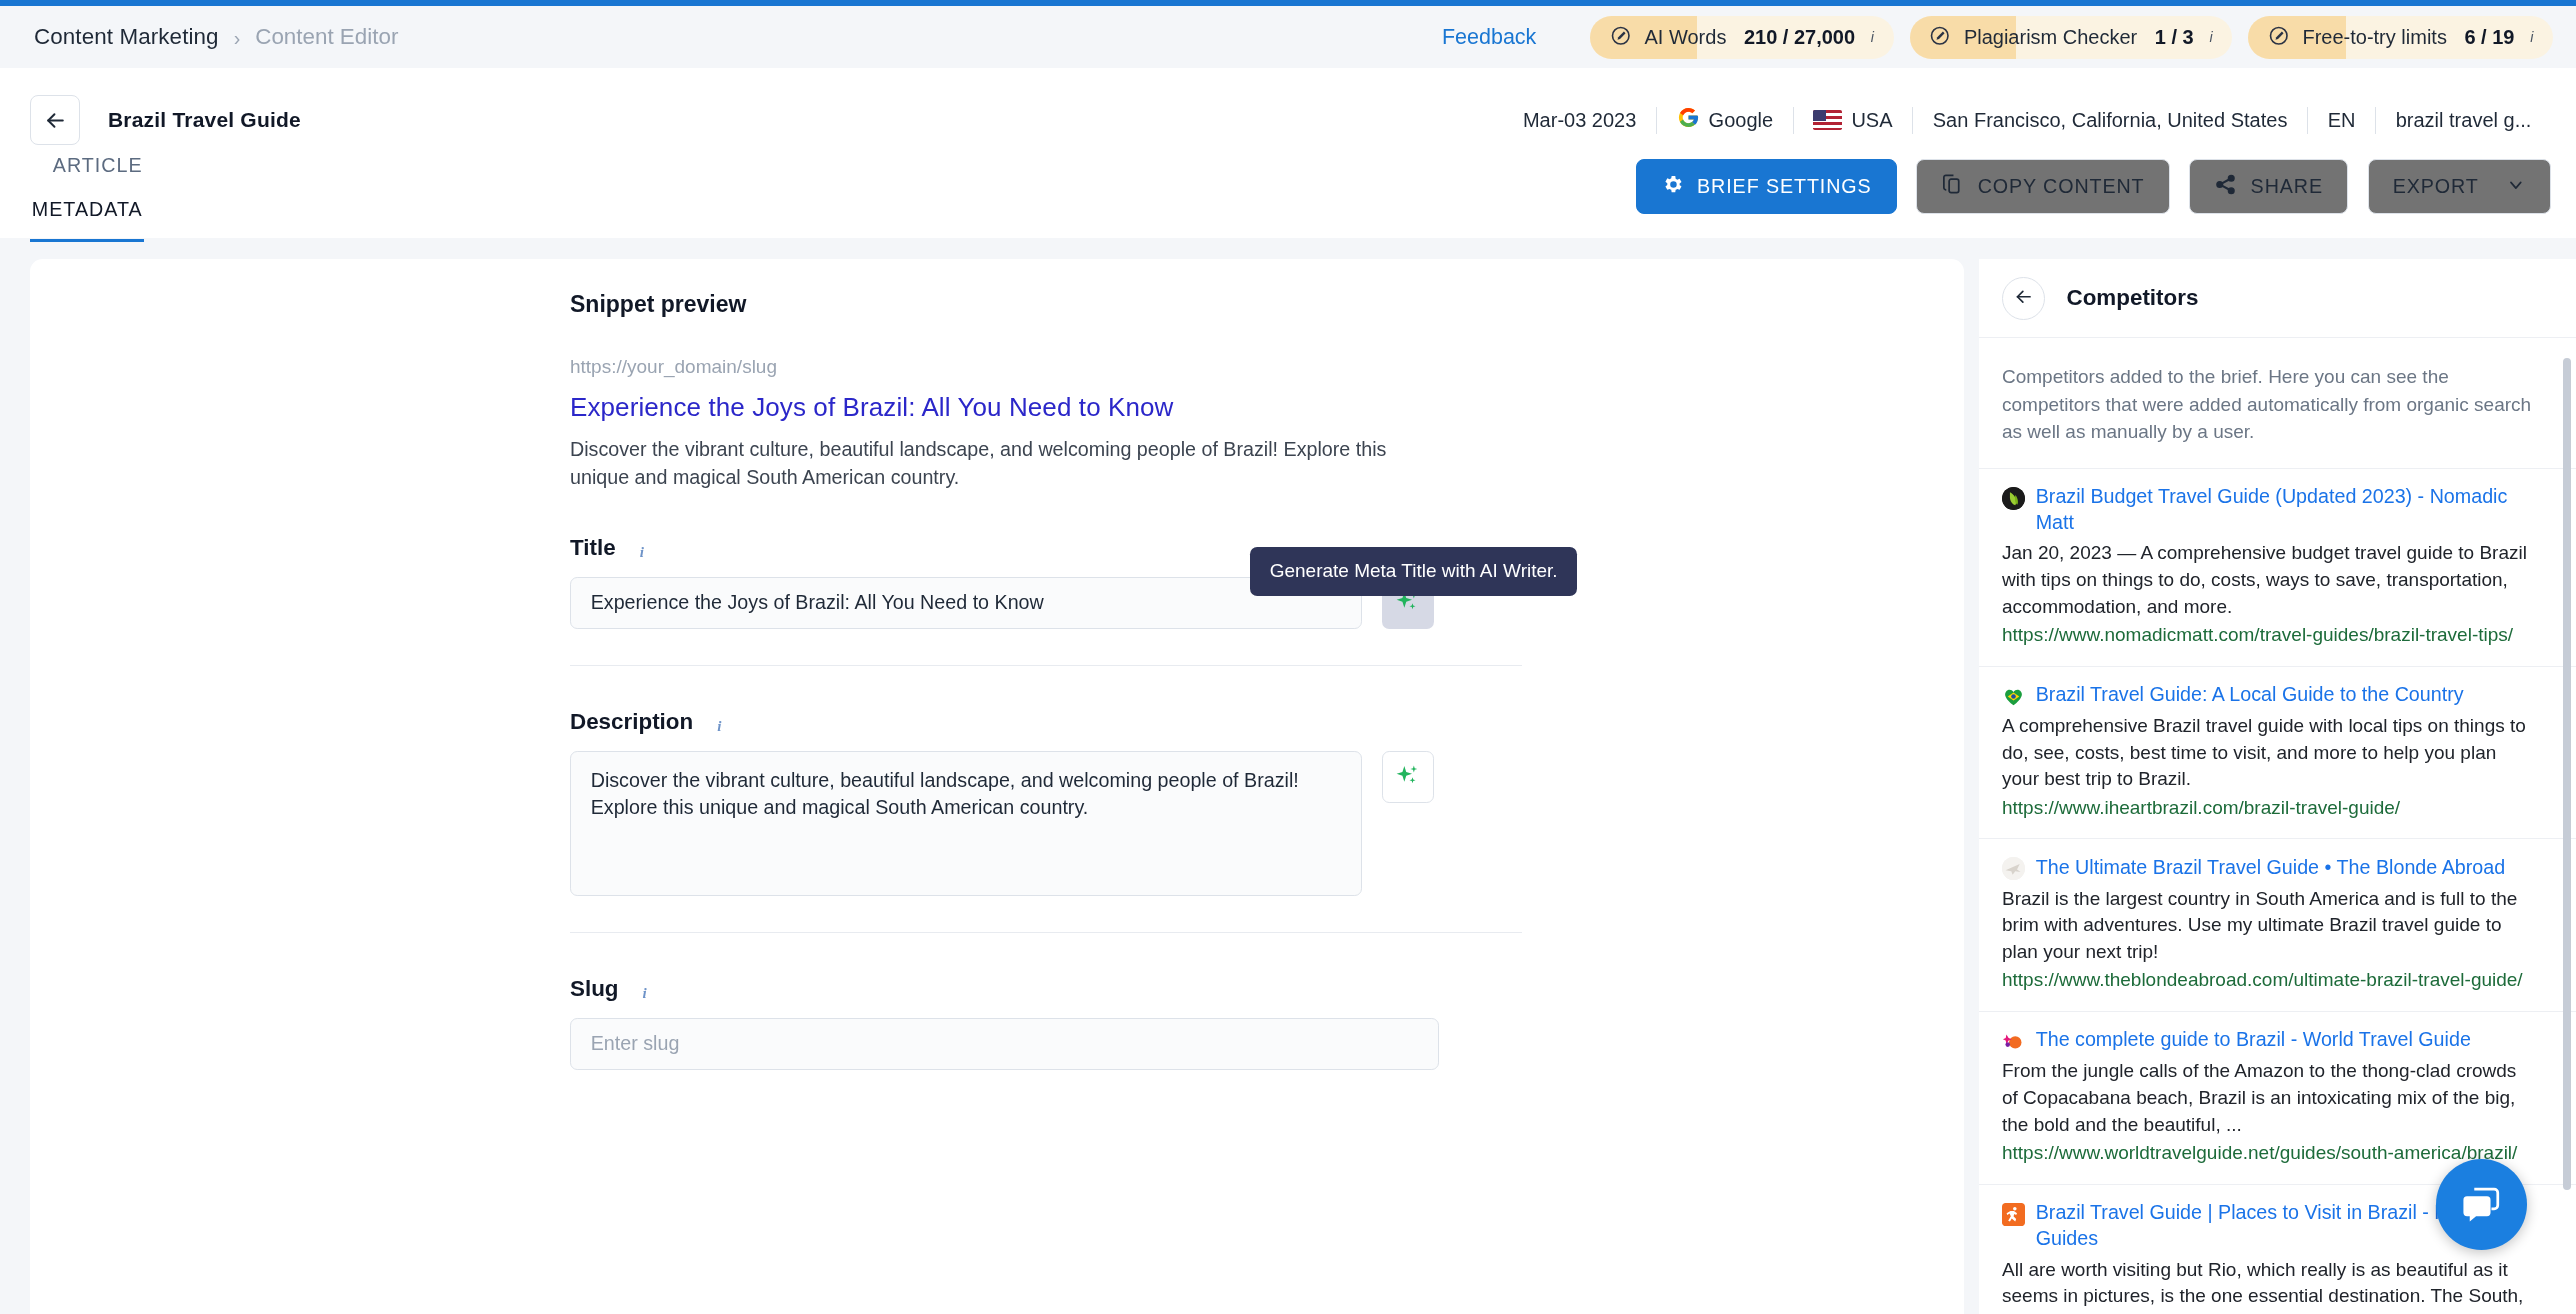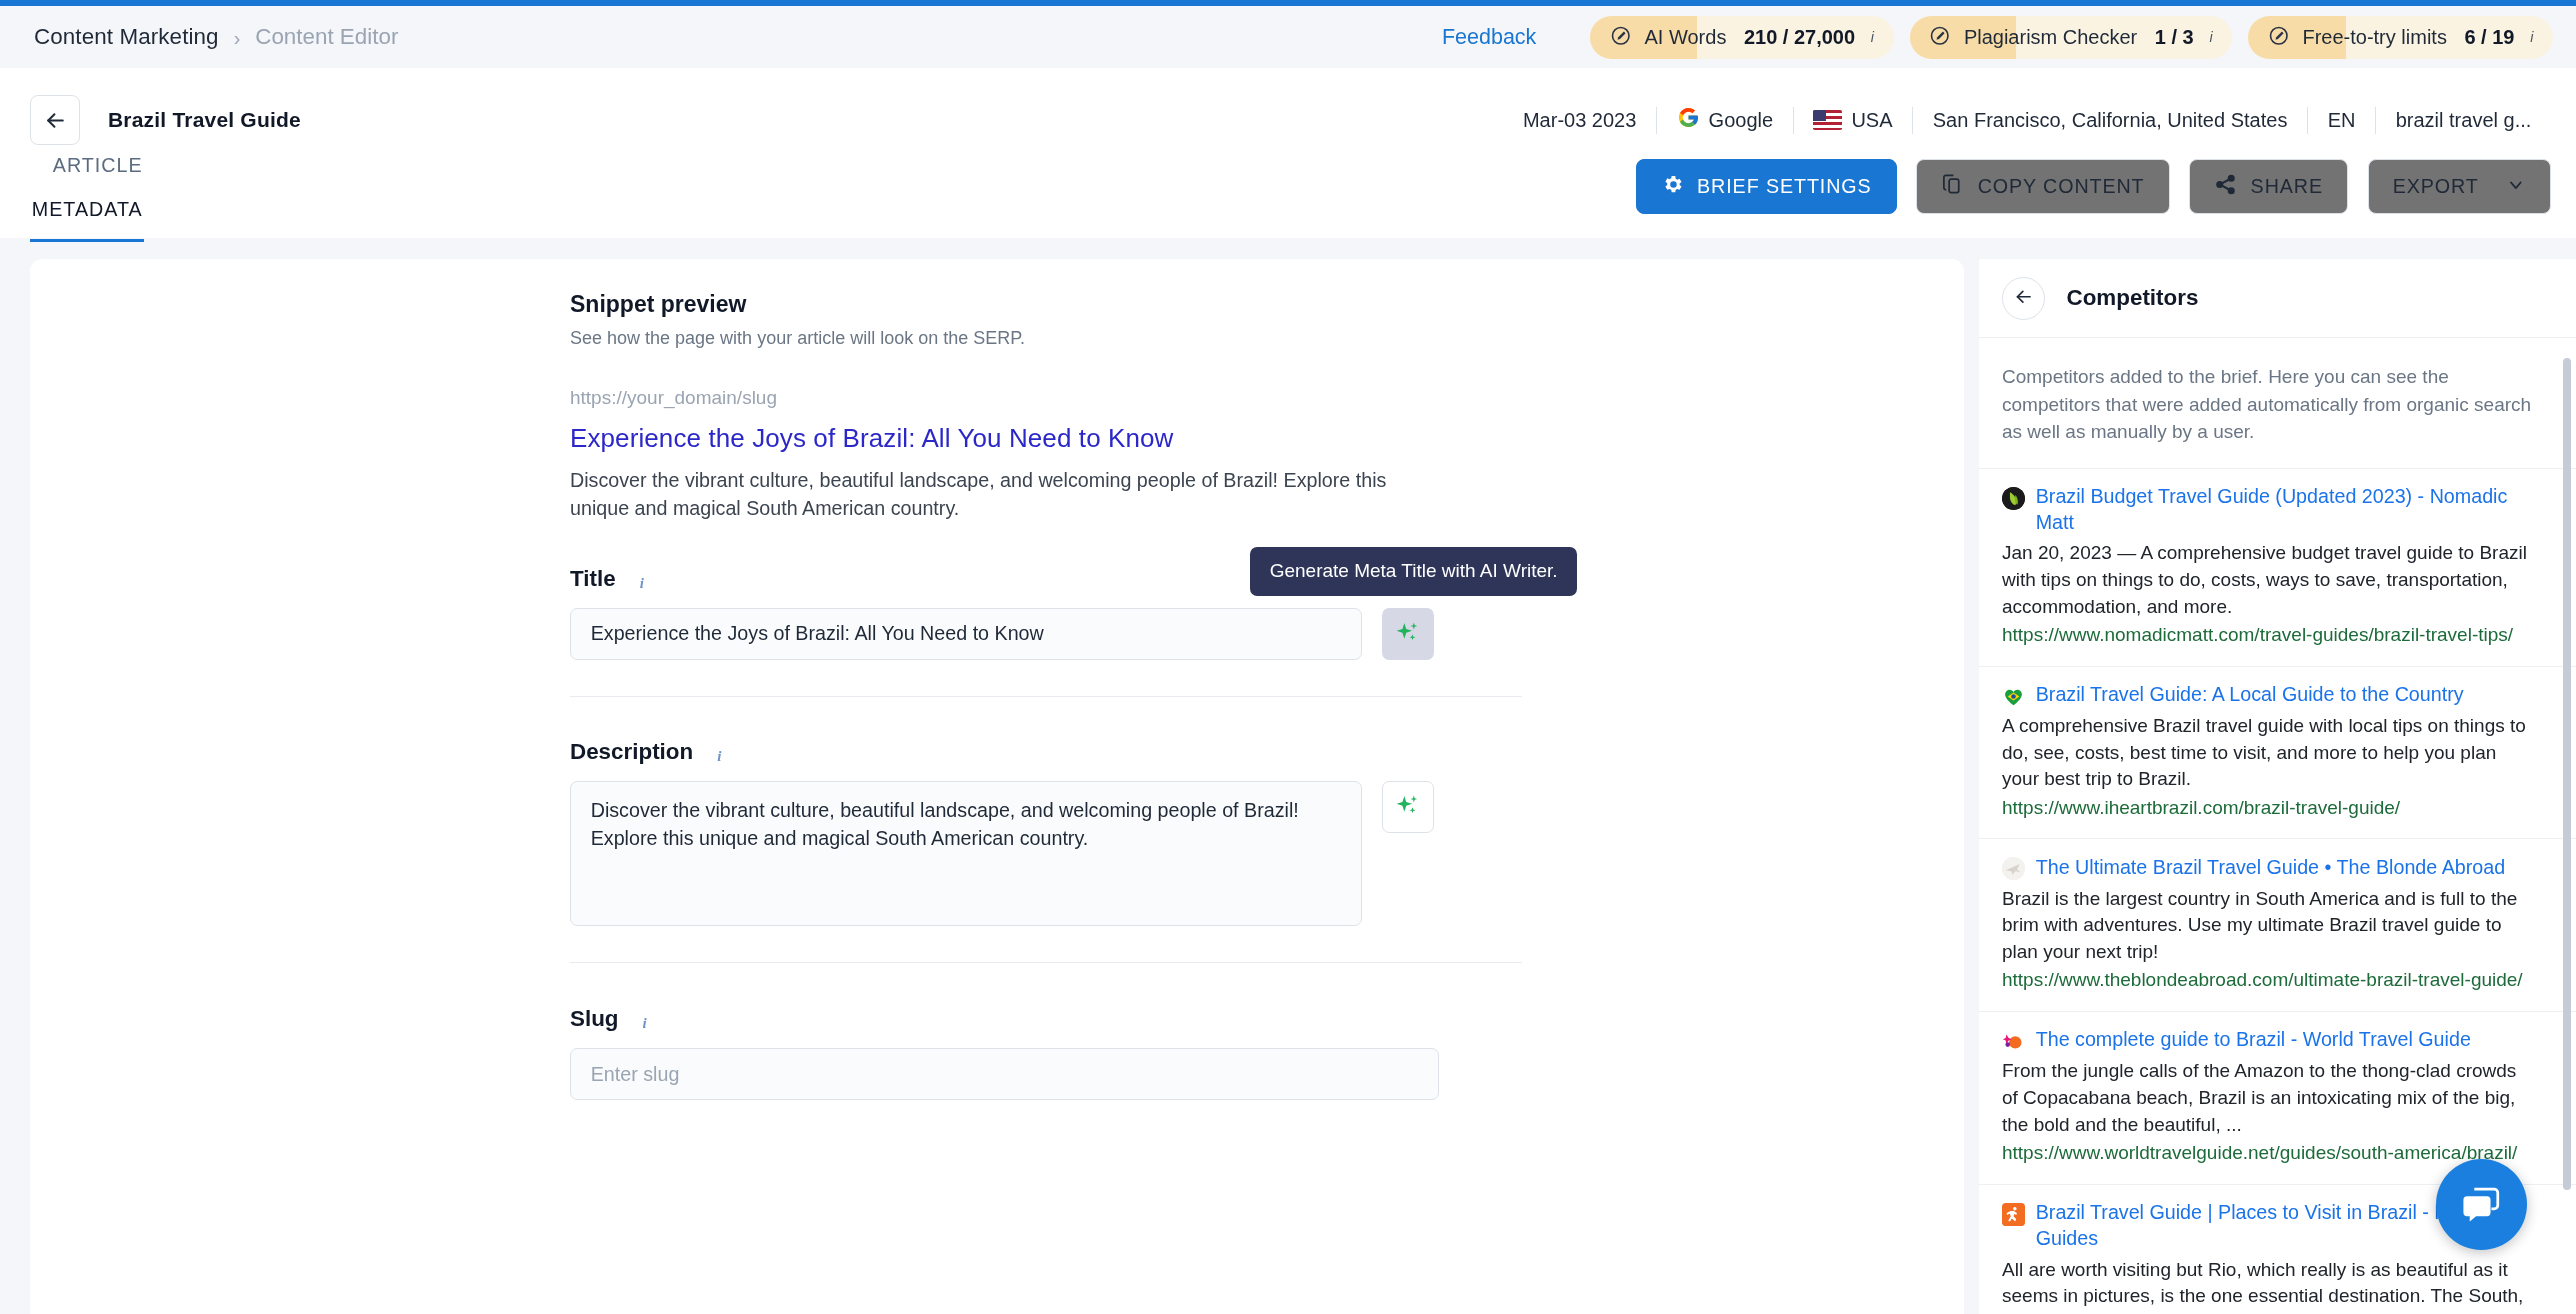--- a/index.html
+++ b/index.html
@@ -328,21 +328,20 @@
       </div>
     </div>
   </div>
 </div>
 
 <div class="main-card">
   <div class="form-col">
 
     <div>
       <div class="sp-title">Snippet preview</div>
-      <div class="sp-sub">See how the page with your article will look on the SERP.</div>
       <div class="sp-url">https://your_domain/slug</div>
       <div class="sp-head">Experience the Joys of Brazil: All You Need to Know</div>
       <div class="sp-desc">Discover the vibrant culture, beautiful landscape, and welcoming people of Brazil! Explore this unique and magical South American country.</div>
     </div>
 
     <div class="field">
       <div class="field-label">
         <span>Title</span>
         <span class="i-icon">i</span>
       </div>

